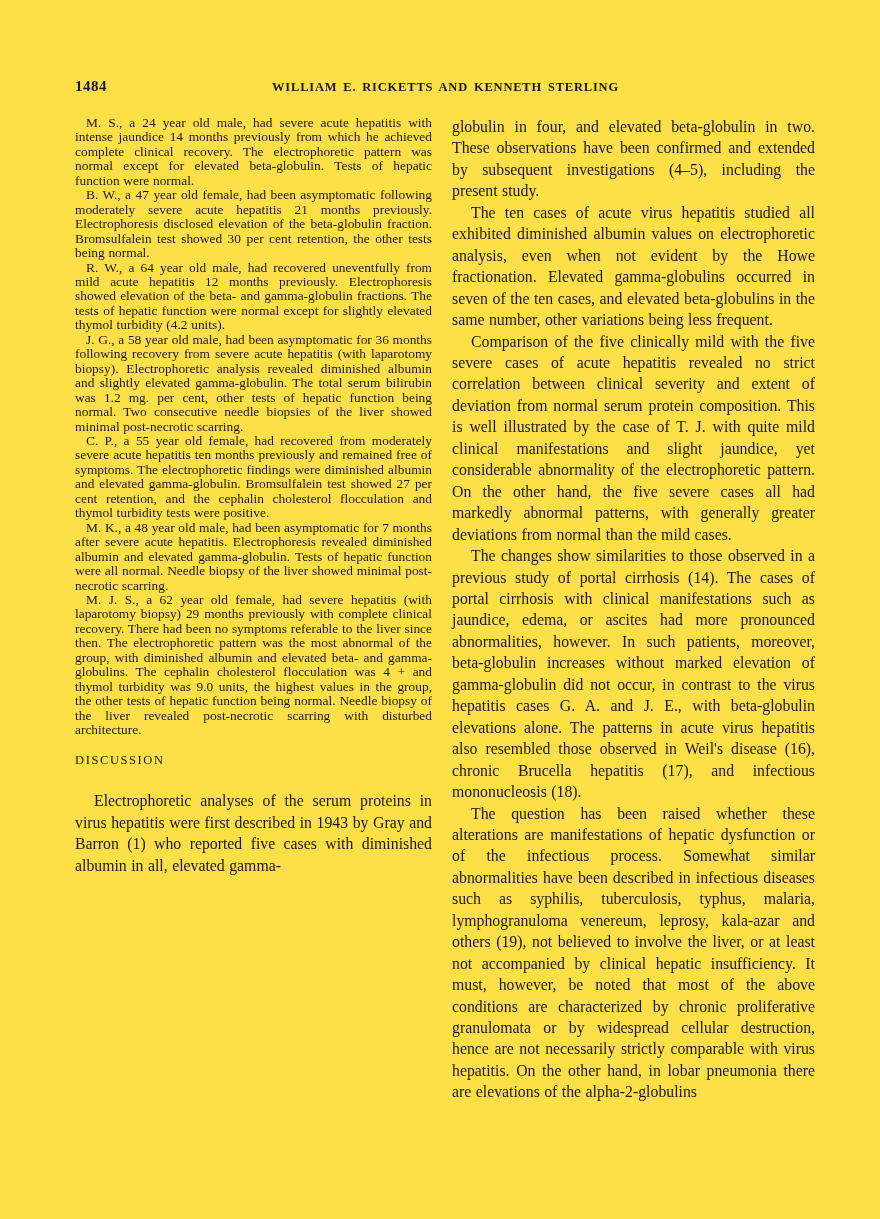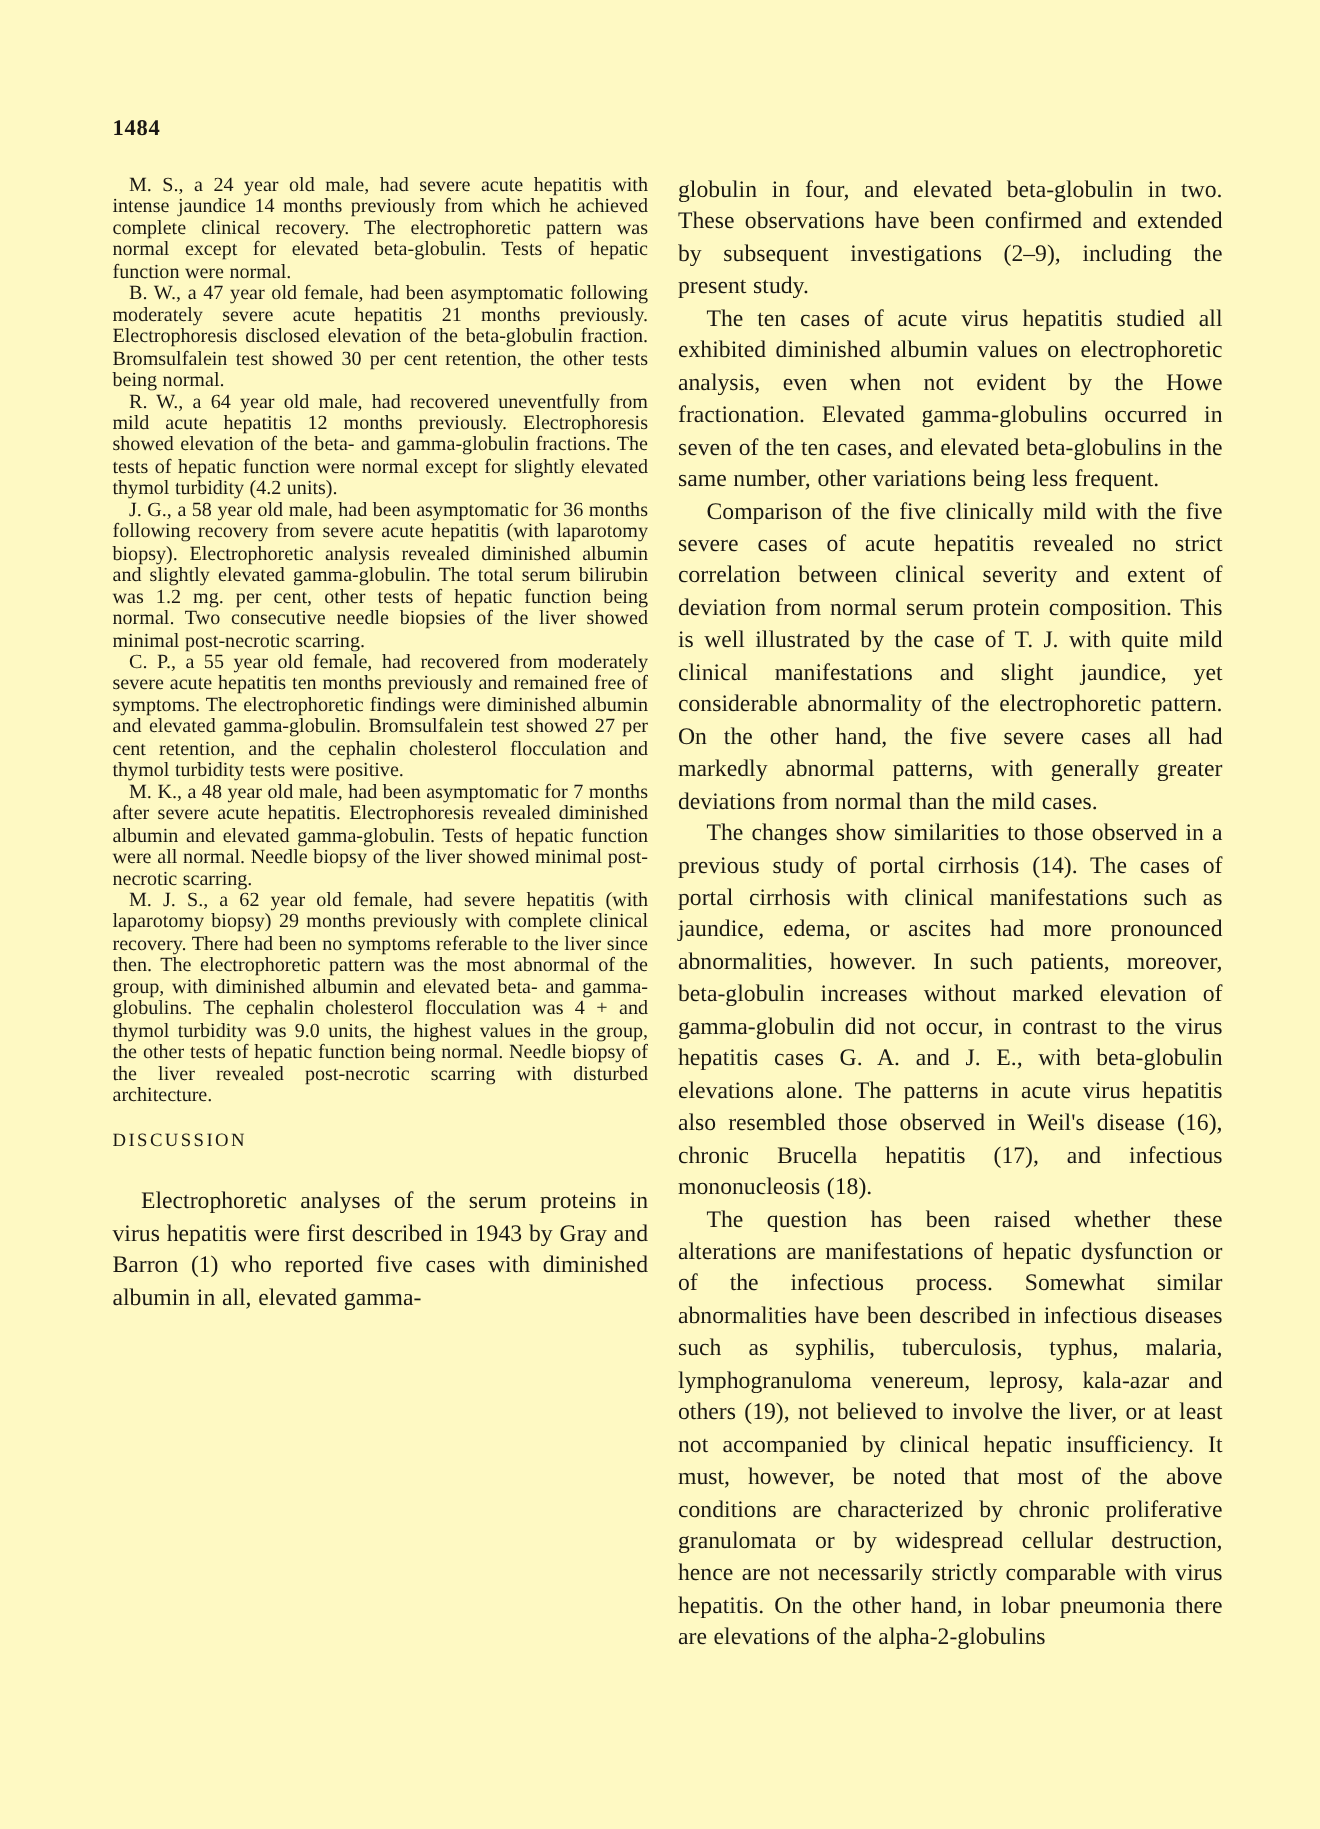--- a/index.html
+++ b/index.html
@@ -10,21 +10,21 @@
     background: #fbfaf6;
     color: #1b1814;
     font-family: "Liberation Serif", "DejaVu Serif", serif;
     -webkit-font-smoothing: antialiased;
   }
   .page {
     position: relative;
     width: 880px;
     height: 1219px;
     overflow: hidden;
-    background: #fef9c3;
+    background: #fde047;
   }
   .header {
     position: absolute;
     top: 78px;
     left: 75px;
     right: 64px;
     height: 18px;
   }
   .page-number {
     position: absolute;
@@ -77,35 +77,36 @@
   .indent    { text-indent: 19px; }
   .no-indent { text-indent: 0; }
 </style>
 </head>
 <body>
 
 <div class="page">
 
   <div class="header">
     <span class="page-number">1484</span>
+    <span class="running-head">WILLIAM E. RICKETTS AND KENNETH STERLING</span>
   </div>
 
   <div class="col col-left">
     <p class="case">M. S., a 24 year old male, had severe acute hepatitis with intense jaundice 14 months previously from which he achieved complete clinical recovery. The electrophoretic pattern was normal except for elevated beta-globulin. Tests of hepatic function were normal.</p>
     <p class="case">B. W., a 47 year old female, had been asymptomatic following moderately severe acute hepatitis 21 months previously. Electrophoresis disclosed elevation of the beta-globulin fraction. Bromsulfalein test showed 30 per cent retention, the other tests being normal.</p>
     <p class="case">R. W., a 64 year old male, had recovered uneventfully from mild acute hepatitis 12 months previously. Electrophoresis showed elevation of the beta- and gamma-globulin fractions. The tests of hepatic function were normal except for slightly elevated thymol turbidity (4.2 units).</p>
     <p class="case">J. G., a 58 year old male, had been asymptomatic for 36 months following recovery from severe acute hepatitis (with laparotomy biopsy). Electrophoretic analysis revealed diminished albumin and slightly elevated gamma-globulin. The total serum bilirubin was 1.2 mg. per cent, other tests of hepatic function being normal. Two consecutive needle biopsies of the liver showed minimal post-necrotic scarring.</p>
     <p class="case">C. P., a 55 year old female, had recovered from moderately severe acute hepatitis ten months previously and remained free of symptoms. The electrophoretic findings were diminished albumin and elevated gamma-globulin. Bromsulfalein test showed 27 per cent retention, and the cephalin cholesterol flocculation and thymol turbidity tests were positive.</p>
     <p class="case">M. K., a 48 year old male, had been asymptomatic for 7 months after severe acute hepatitis. Electrophoresis revealed diminished albumin and elevated gamma-globulin. Tests of hepatic function were all normal. Needle biopsy of the liver showed minimal post-necrotic scarring.</p>
     <p class="case">M. J. S., a 62 year old female, had severe hepatitis (with laparotomy biopsy) 29 months previously with complete clinical recovery. There had been no symptoms referable to the liver since then. The electrophoretic pattern was the most abnormal of the group, with diminished albumin and elevated beta- and gamma-globulins. The cephalin cholesterol flocculation was 4 + and thymol turbidity was 9.0 units, the highest values in the group, the other tests of hepatic function being normal. Needle biopsy of the liver revealed post-necrotic scarring with disturbed architecture.</p>
     <h2 class="section-heading">DISCUSSION</h2>
     <p class="body-par indent">Electrophoretic analyses of the serum proteins in virus hepatitis were first described in 1943 by Gray and Barron (1) who reported five cases with diminished albumin in all, elevated gamma-</p>
   </div>
 
   <div class="col col-right">
-    <p class="body-par no-indent">globulin in four, and elevated beta-globulin in two.  These observations have been confirmed and extended by subsequent investigations (2–9), including the present study.</p>
+    <p class="body-par no-indent">globulin in four, and elevated beta-globulin in two.  These observations have been confirmed and extended by subsequent investigations (4–5), including the present study.</p>
     <p class="body-par indent">The ten cases of acute virus hepatitis studied all exhibited diminished albumin values on electrophoretic analysis, even when not evident by the Howe fractionation.  Elevated gamma-globulins occurred in seven of the ten cases, and elevated beta-globulins in the same number, other variations being less frequent.</p>
     <p class="body-par indent">Comparison of the five clinically mild with the five severe cases of acute hepatitis revealed no strict correlation between clinical severity and extent of deviation from normal serum protein composition.  This is well illustrated by the case of T. J. with quite mild clinical manifestations and slight jaundice, yet considerable abnormality of the electrophoretic pattern.  On the other hand, the five severe cases all had markedly abnormal patterns, with generally greater deviations from normal than the mild cases.</p>
     <p class="body-par indent">The changes show similarities to those observed in a previous study of portal cirrhosis (14).  The cases of portal cirrhosis with clinical manifestations such as jaundice, edema, or ascites had more pronounced abnormalities, however.  In such patients, moreover, beta-globulin increases without marked elevation of gamma-globulin did not occur, in contrast to the virus hepatitis cases G. A. and J. E., with beta-globulin elevations alone.  The patterns in acute virus hepatitis also resembled those observed in Weil's disease (16), chronic Brucella hepatitis (17), and infectious mononucleosis (18).</p>
     <p class="body-par indent">The question has been raised whether these alterations are manifestations of hepatic dysfunction or of the infectious process.  Somewhat similar abnormalities have been described in infectious diseases such as syphilis, tuberculosis, typhus, malaria, lymphogranuloma venereum, leprosy, kala-azar and others (19), not believed to involve the liver, or at least not accompanied by clinical hepatic insufficiency.  It must, however, be noted that most of the above conditions are characterized by chronic proliferative granulomata or by widespread cellular destruction, hence are not necessarily strictly comparable with virus hepatitis.  On the other hand, in lobar pneumonia there are elevations of the alpha-2-globulins</p>
   </div>
 
 </div>
 
 </body></html>

